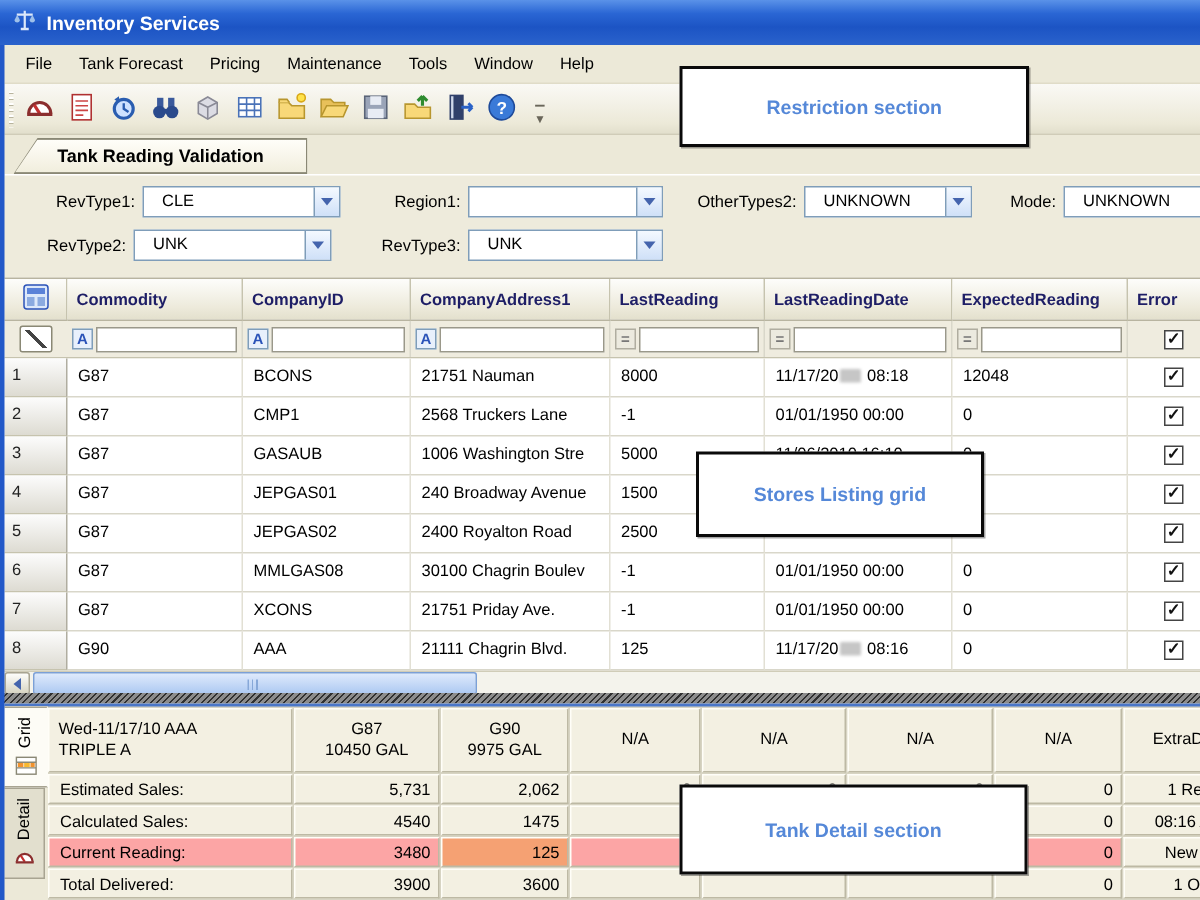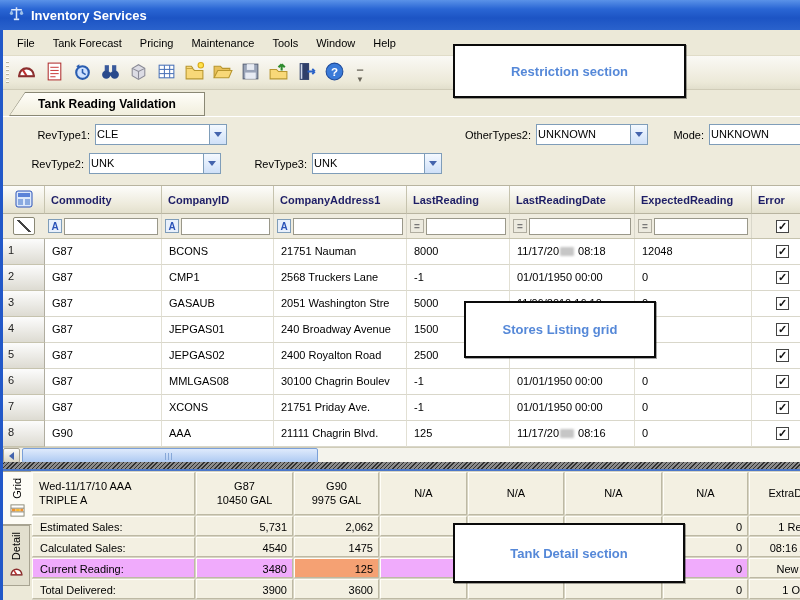--- a/index.html
+++ b/index.html
@@ -37,21 +37,21 @@
   .tab-inner{position:absolute;inset:1px;clip-path:polygon(15px 0,100% 0,100% 100%,0 100%);
     background:linear-gradient(#fffef9,#f1eedd);display:flex;align-items:center;justify-content:center;
     font-weight:bold;font-size:12px;color:#000}
 
   
   .filters{position:absolute;left:3px;top:116px;width:797px;height:69px;background:#eeebdc;
     border-top:1px solid #fff}
   .fld{position:absolute;display:flex;align-items:center;height:21px}
   .flbl{text-align:right;margin-right:5px;color:#000}
   .combo{display:flex;height:21px;border:1px solid #7f9db9;background:#fff;align-items:stretch}
-  .cval{flex:1;padding:3px 1px;white-space:nowrap;overflow:hidden}
+  .cval{flex:1;padding:3px 12px;white-space:nowrap;overflow:hidden}
   .carr{width:17px;background:linear-gradient(#f4f9ff,#cfe0f8);border-left:1px solid #7f9db9;
     display:flex;align-items:center;justify-content:center}
   .carr i{width:0;height:0;border-left:4px solid transparent;border-right:4px solid transparent;border-top:5px solid #4464ad}
   .f0{left:15px;top:7px}.f1{left:244px;top:7px}.f2{left:440px;top:7px}.f3{left:655px;top:7px}
   .f4{left:9px;top:36px}.f5{left:244px;top:36px}.f6{left:440px;top:36px}
   .f0 .flbl,.f4 .flbl{width:72px}.f1 .flbl,.f5 .flbl{width:60px}.f2 .flbl,.f6 .flbl{width:88px}.f3 .flbl{width:46px}
   .f0 .combo,.f4 .combo{width:132px}.f1 .combo,.f5 .combo{width:130px}.f2 .combo,.f6 .combo{width:112px}
   .f3 .combo{width:132px}
 
   
@@ -111,21 +111,21 @@
   .dtable{flex:1;padding-top:1px;overflow:hidden}
   .drow{display:flex;gap:1px;margin-bottom:1px}
   .kc{flex:none;background:#f3f0e2;border:1px solid;border-color:#fffef8 #bdb9a4 #bdb9a4 #fffef8;
     white-space:nowrap;overflow:hidden}
   .k0{width:163px}.k1{width:97px}.k2{width:85px}.k3{width:87px}.k4{width:96px}.k5{width:97px}.k6{width:85px}.k7{width:88px}
   .dhead .kc{height:43px;display:flex;flex-direction:column;align-items:center;justify-content:center;line-height:1.25}
   .dhead .k0{align-items:flex-start;padding-left:6px}
   .dbody .kc{height:20px;padding:4px 5px 0 5px;text-align:right}
   .dbody .k0{text-align:left;padding-left:7px}
   .dbody .k7{text-align:center;padding-left:2px;padding-right:2px}
-  .drow.white .kc:not(.k7){background:#f0abfc}
+  .drow.white .kc:not(.k7){background:#fca5a5}
   .kc.hl{background:#f5a173 !important}
 
   
   .callout{position:absolute;background:#fff;border:2px solid #0a0a0a;z-index:50;display:flex;
     align-items:center;justify-content:center;color:#5588d8;font-weight:bold;font-size:13px;
     box-shadow:1px 1px 0 rgba(0,0,0,.35)}
   #co-restriction{left:453px;top:44px;width:233px;height:54px}
   #co-stores{left:464px;top:301px;width:192px;height:57px}
   #co-detail{left:453px;top:523px;width:232px;height:60px}
 </style>
@@ -258,20 +258,29 @@
         <span>Tank Reading Validation</span>
       </div>
   </div>
 </div>
 
 <div class="filters">
     <div class="fld f0">
       <span class="flbl">RevType1:</span>
       <div class="combo">
         <span class="cval">CLE</span>
+        <span class="carr">
+          <i></i>
+        </span>
+      </div>
+    </div>
+    <div class="fld f1">
+      <span class="flbl">Region1:</span>
+      <div class="combo">
+        <span class="cval"></span>
         <span class="carr">
           <i></i>
         </span>
       </div>
     </div>
     <div class="fld f2">
       <span class="flbl">OtherTypes2:</span>
       <div class="combo">
         <span class="cval">UNKNOWN</span>
         <span class="carr">
@@ -379,21 +388,21 @@
         <div class="gc c4"><span>01/01/1950 00:00</span></div>
         <div class="gc c5">0</div>
         <div class="gc c6 ck">
           <span class="cb">✓</span>
         </div>
       </div>
       <div class="grow">
         <div class="rn">3</div>
         <div class="gc c0">G87</div>
         <div class="gc c1">GASAUB</div>
-        <div class="gc c2">2051 Washington Stre</div>
+        <div class="gc c2">1006 Washington Stre</div>
         <div class="gc c3">5000</div>
         <div class="gc c4"><span>11/06/2010 16:10</span></div>
         <div class="gc c5">0</div>
         <div class="gc c6 ck">
           <span class="cb">✓</span>
         </div>
       </div>
       <div class="grow">
         <div class="rn">4</div>
         <div class="gc c0">G87</div>

